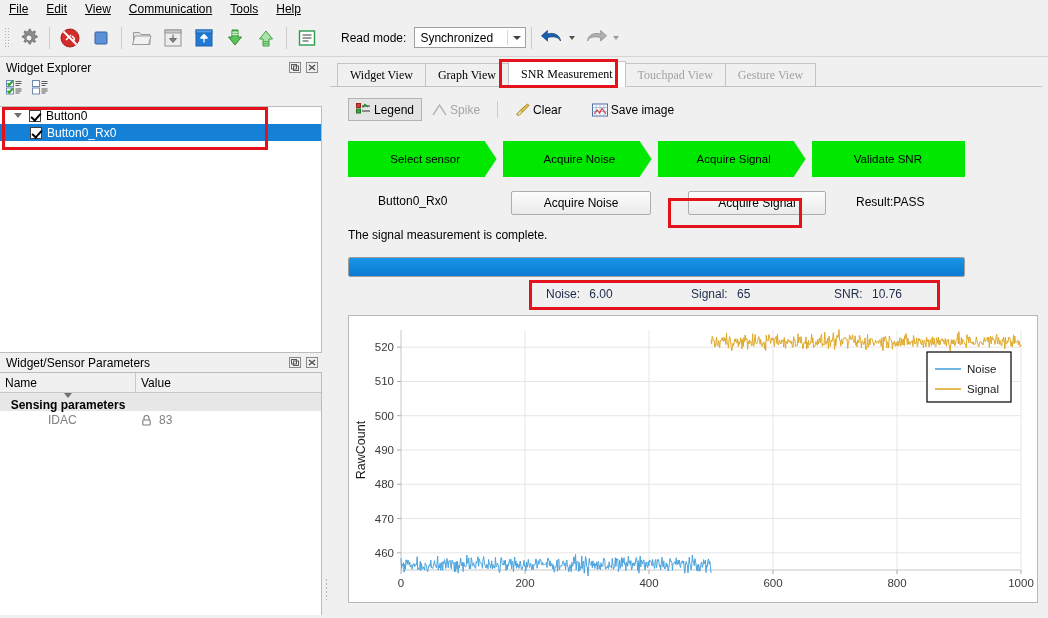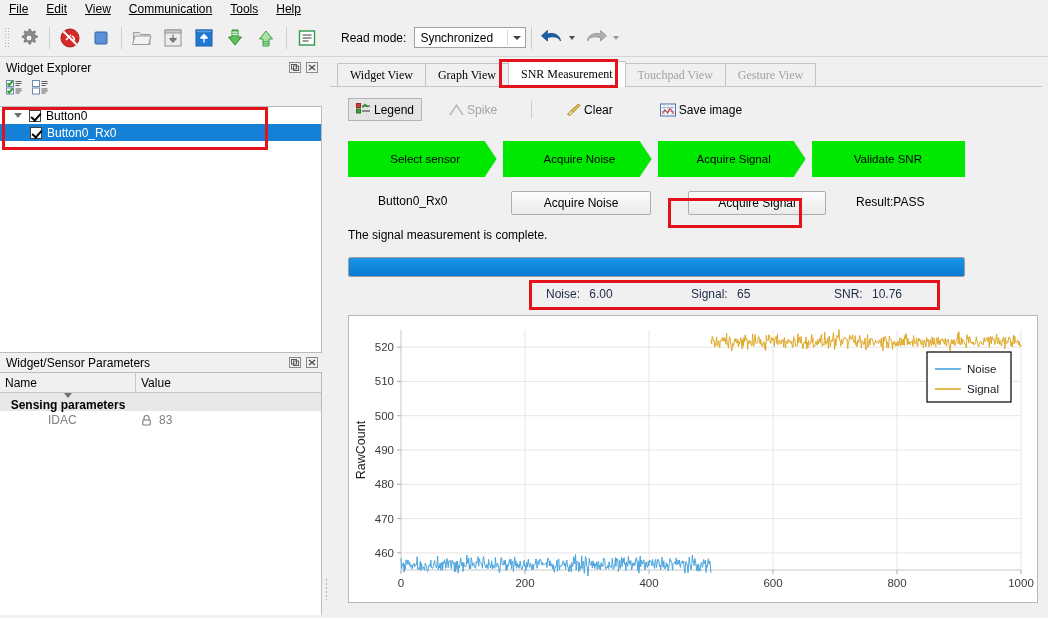--- a/index.html
+++ b/index.html
@@ -129,21 +129,21 @@
   .tab.active { background: #fff; height: 26px; z-index: 3; font-weight: normal; }
   .tab.disabled { color: #a2a2a2; }
   .tab-underline { position: absolute; left: 330px; top: 86px; width: 712px; height: 1px; background: #c4c4c4; }
 
   
   .mainpanel {
     position: absolute; left: 330px; top: 87px; width: 712px; height: 528px;
     background: #f0f0f0;
   }
 
-  .graph-toolbar { position: absolute; left: 18px; top: 11px; display: flex; align-items: center; gap: 19px; }
+  .graph-toolbar { position: absolute; left: 18px; top: 11px; display: flex; align-items: center; gap: 2px; }
   .gbtn {
     height: 23px; display: flex; align-items: center; gap: 3px; padding: 0 7px;
     font-size: 12px; border: 1px solid transparent; cursor: default;
   }
   .gbtn.pressed { background: #e4e4e4; border: 1px solid #b4b4b4; }
   .gbtn.disabled { color: #a5a5a5; }
   .gsep { width: 1px; height: 17px; background: #cbcbcb; margin: 0 7px; }
 
   
   .steps { position: absolute; left: 18px; top: 54px; width: 617px; height: 36px; display: flex; }

